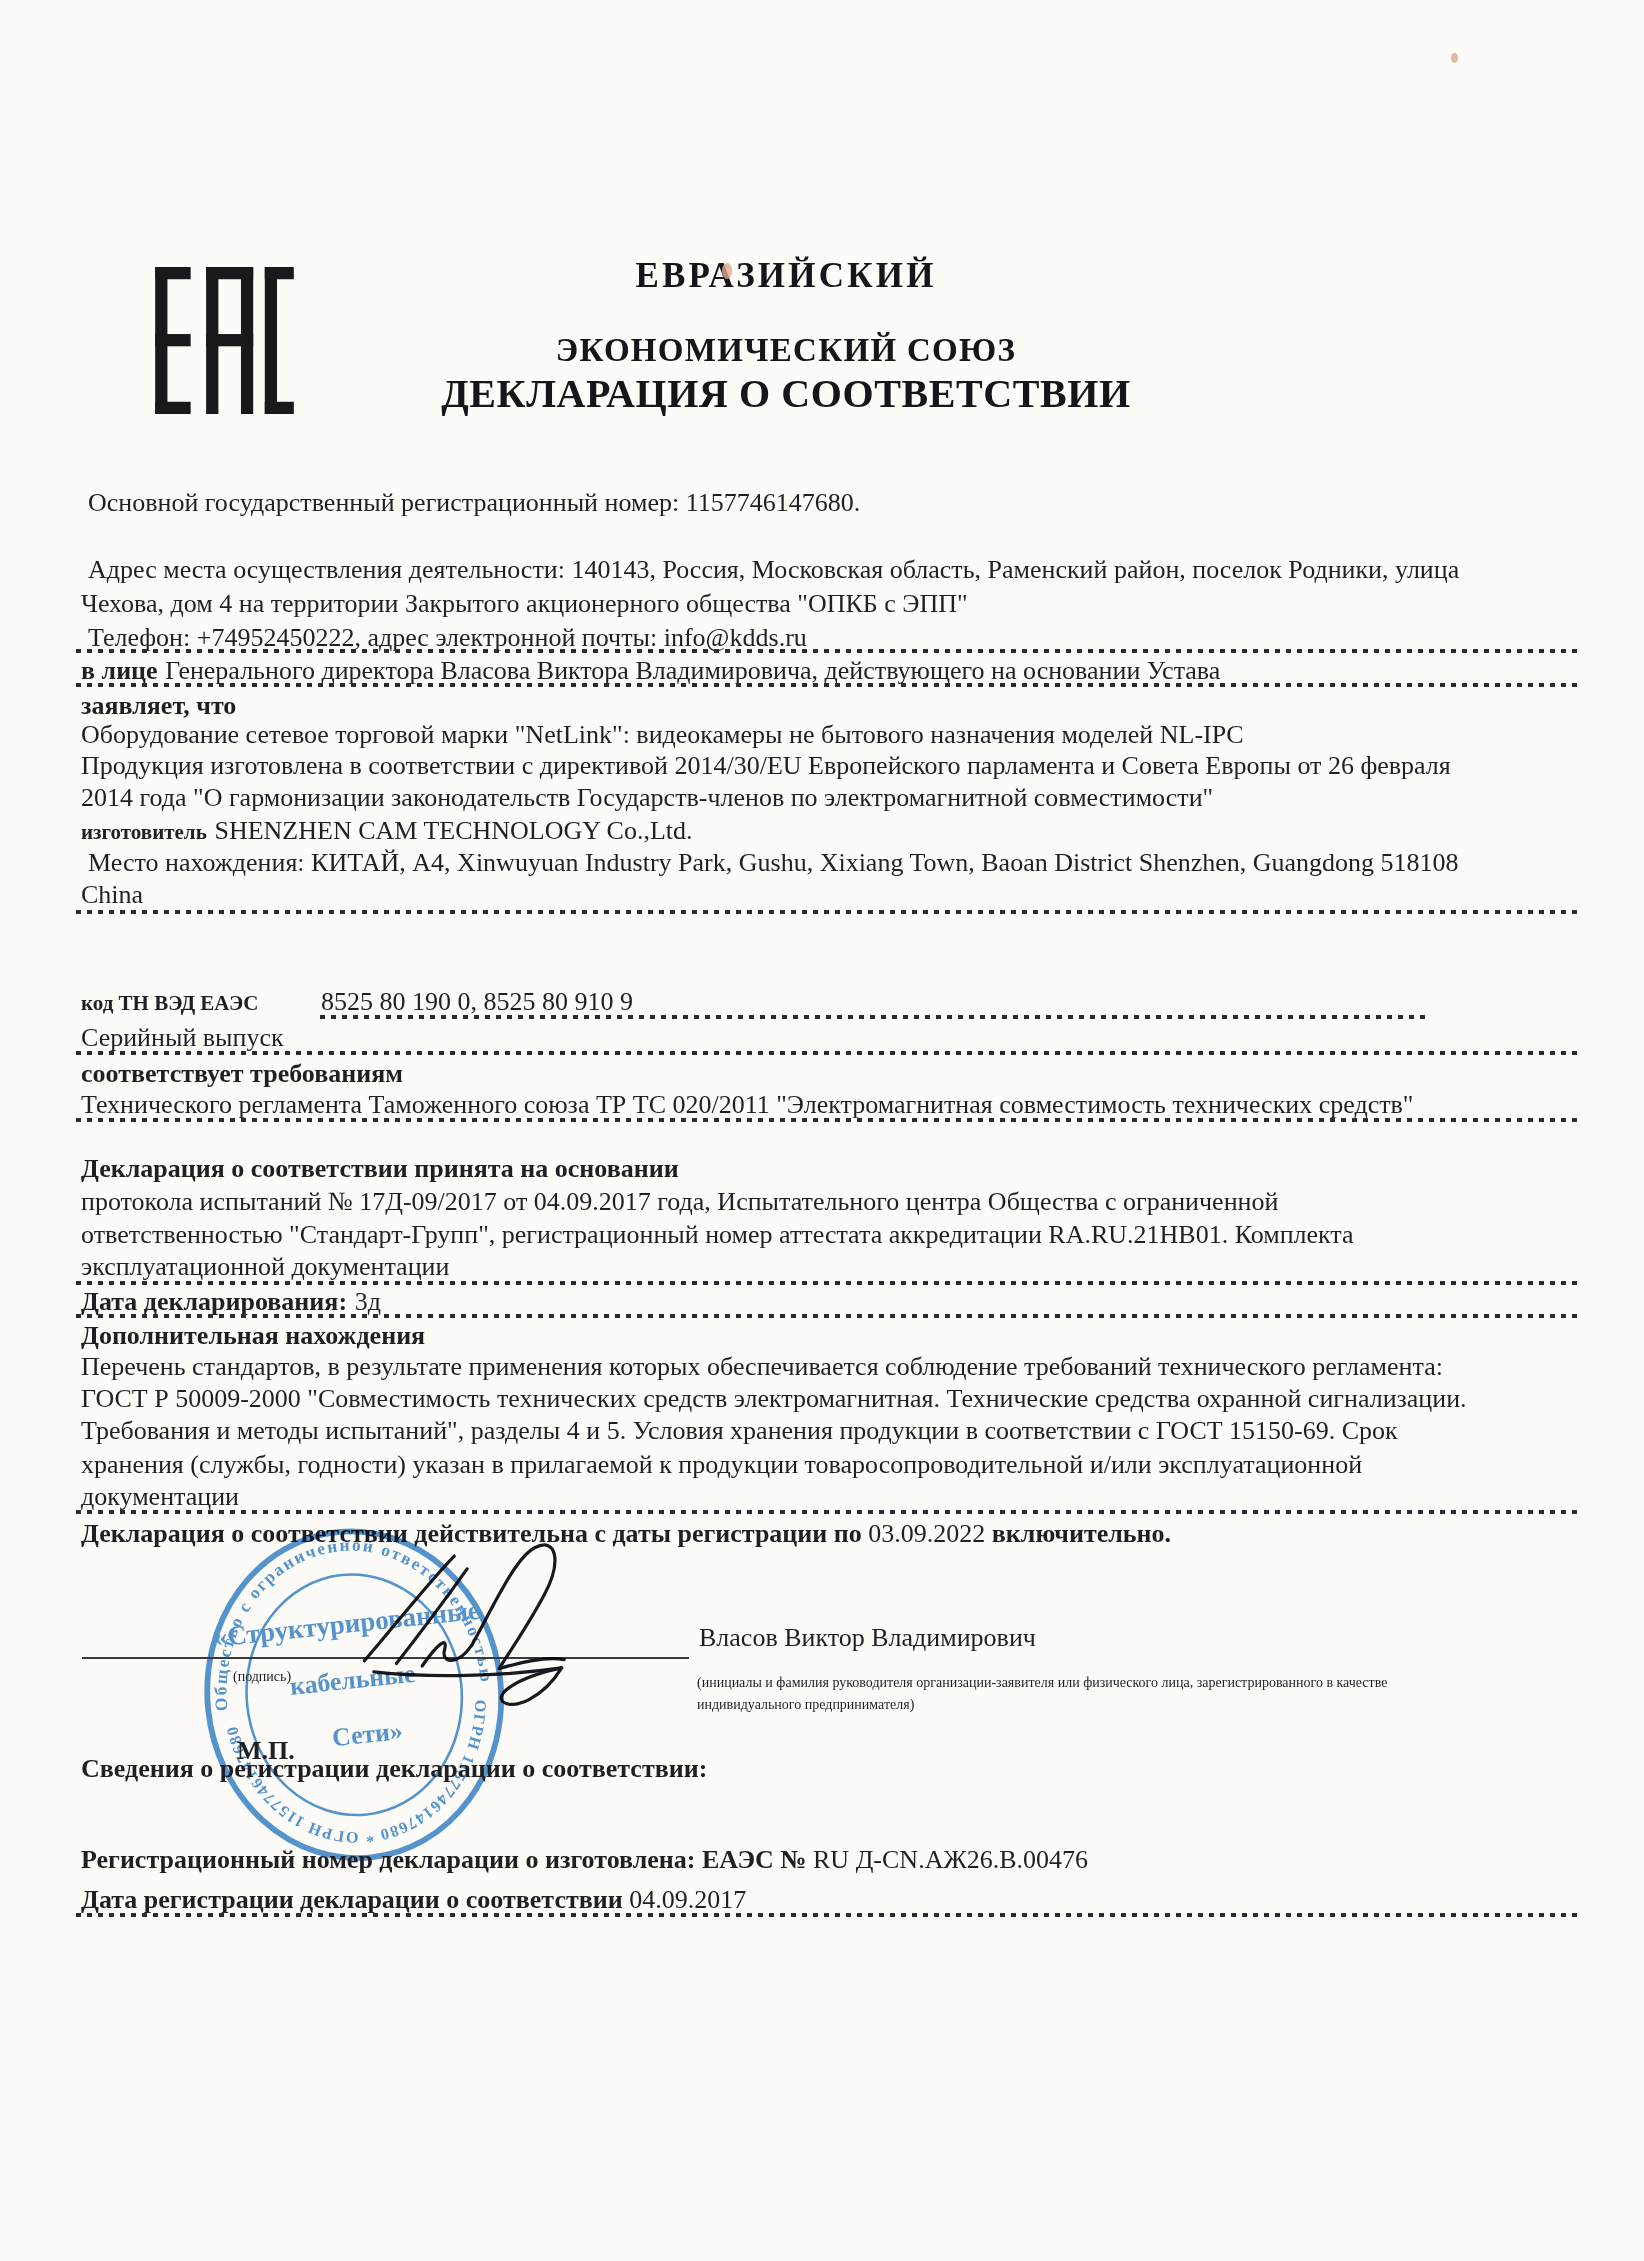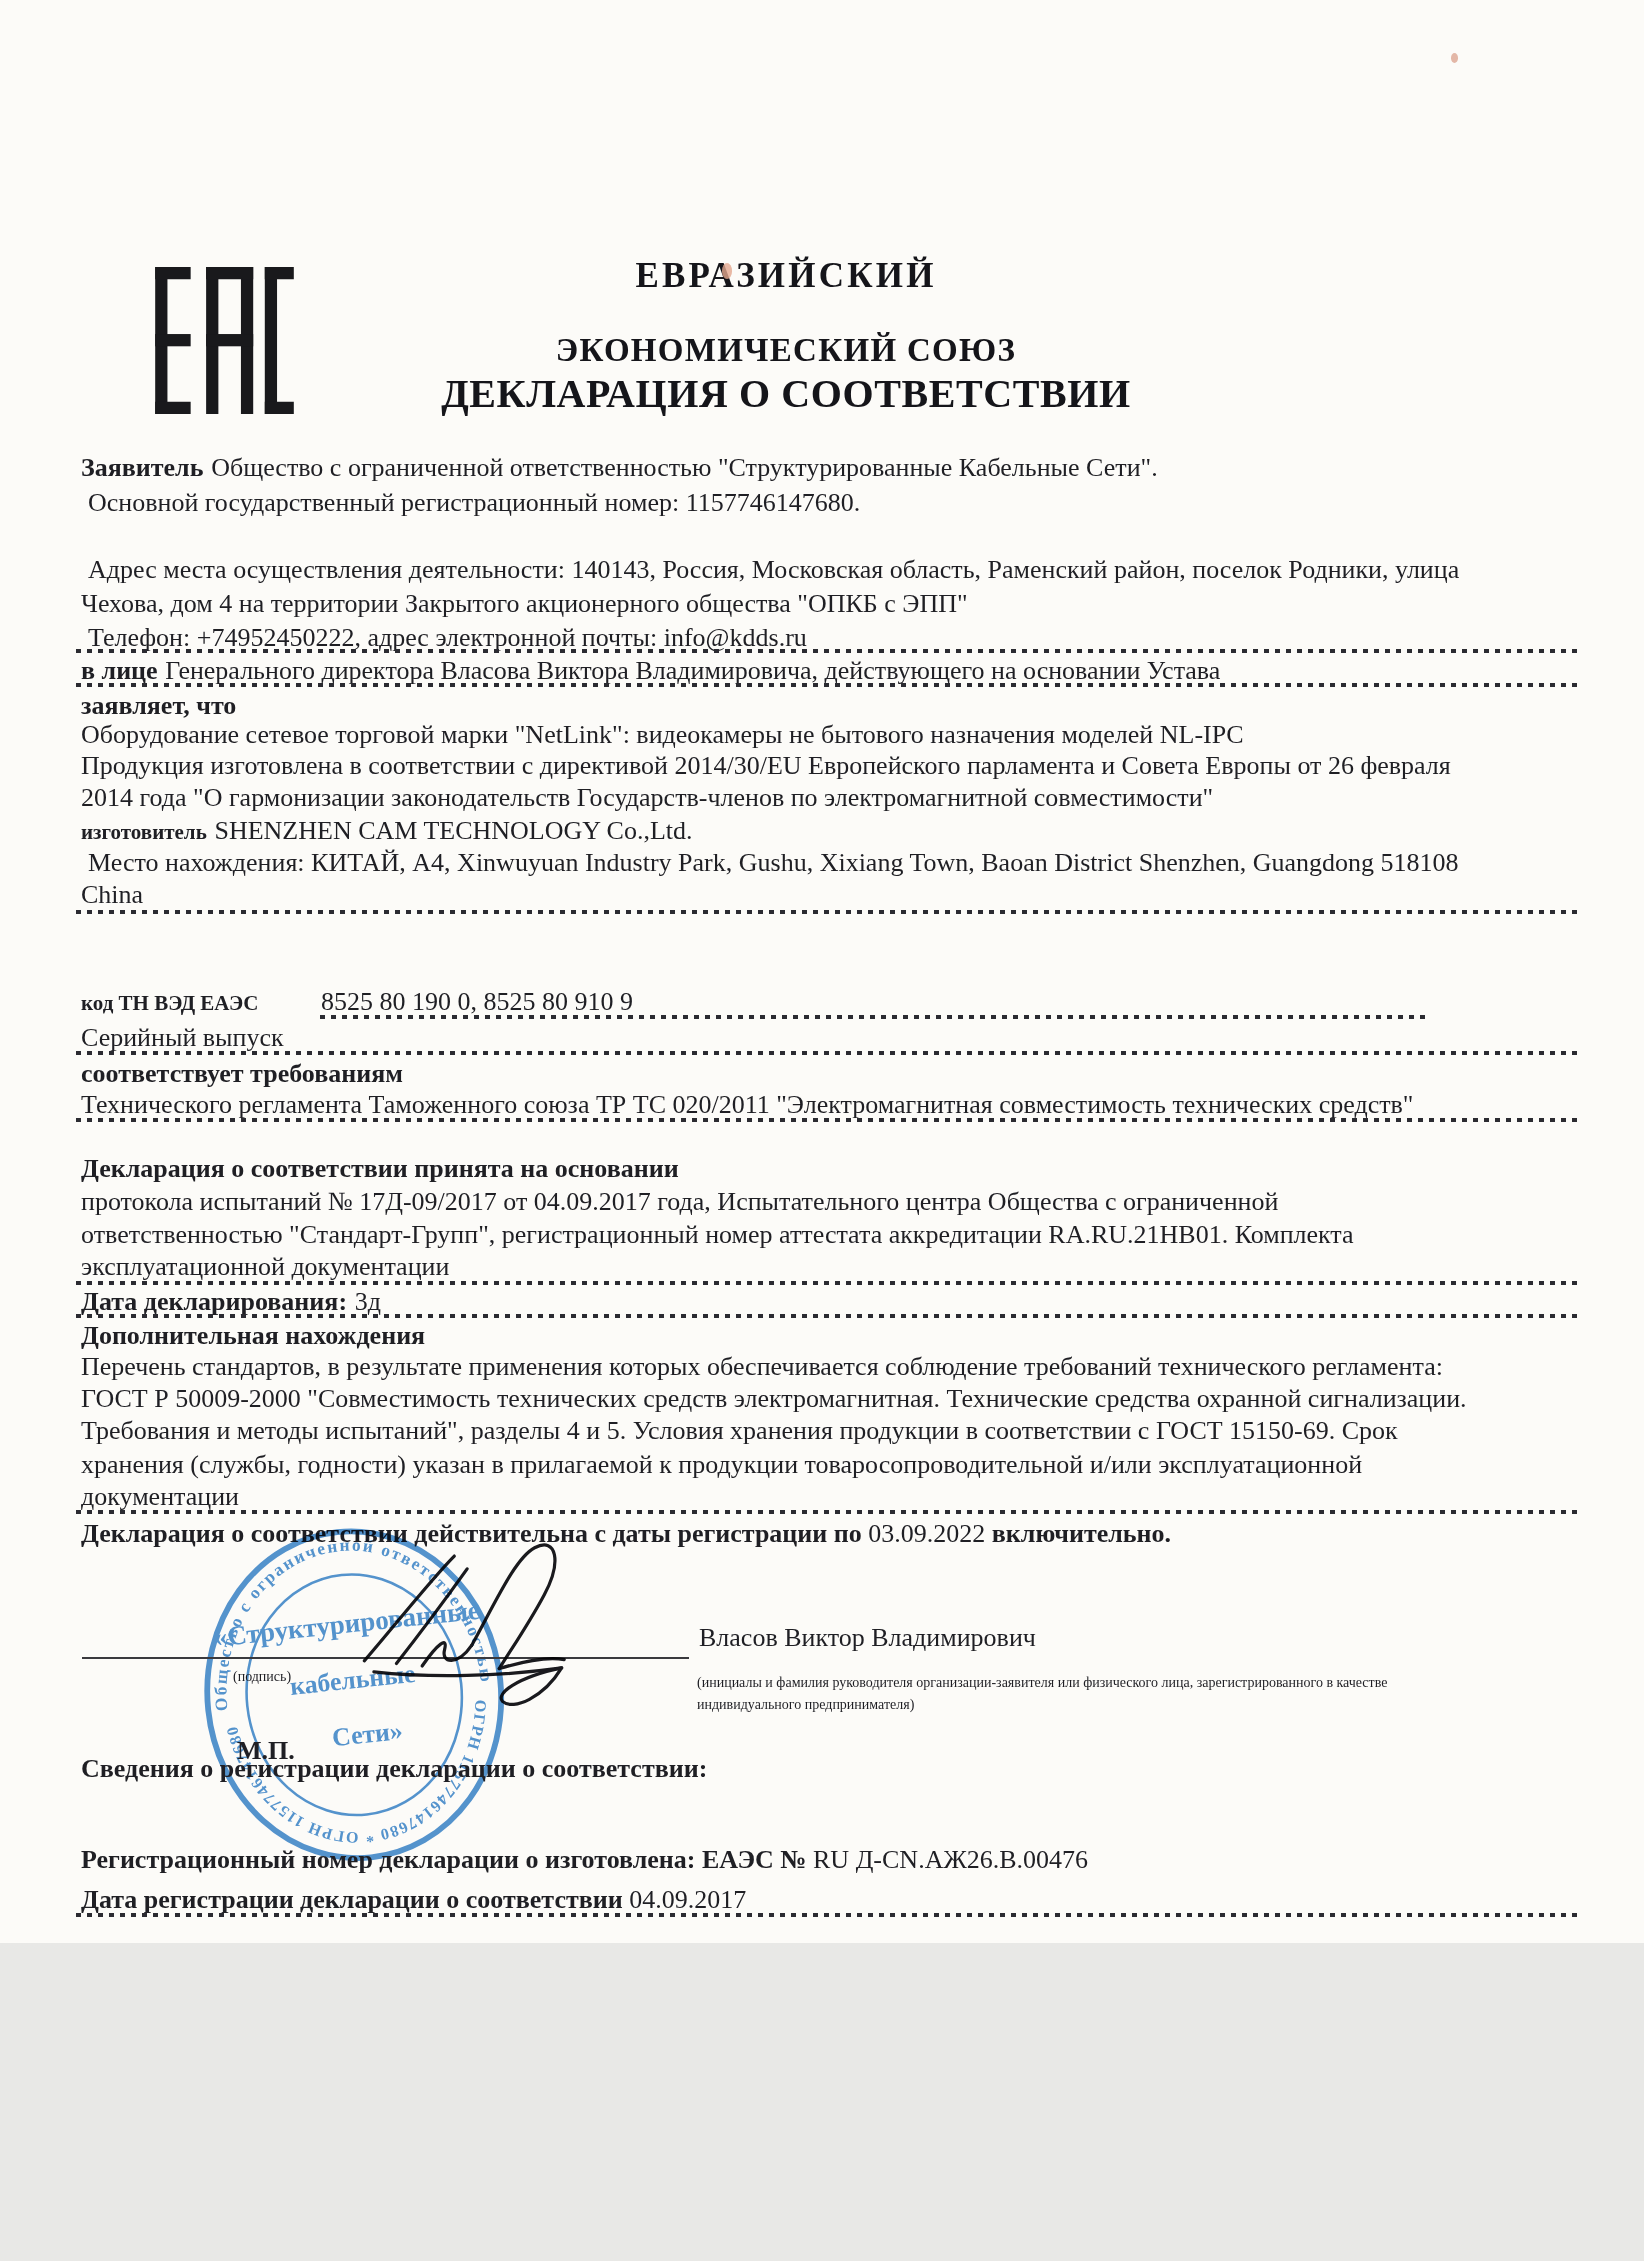--- a/index.html
+++ b/index.html
@@ -1,18 +1,18 @@
 <!DOCTYPE html>
 <html style="font-size:10.3px"><head>
 <meta charset="utf-8">
 <style>
   html,body{margin:0;padding:0;background:#e8e8e6;}
   .page{
     position:relative;
-    width:1644px;height:1943px;
+    width:1644px;height:2261px;
     background:#fcfbf8;
     font-family:"Liberation Serif","DejaVu Serif",serif;
     color:#1f1f24;
     overflow:hidden;
   }
   
   .eac-logo{position:absolute;left:155px;top:267px;width:139px;height:147px;}
   
   .title-block{position:absolute;left:335px;top:0;width:902px;text-align:center;color:#15151a;}
   .title-1{position:absolute;top:256px;left:0;width:100%;font-size:35px;font-weight:bold;letter-spacing:3.2px;}
@@ -64,23 +64,20 @@
       <rect x="170" y="209" width="45" height="19"></rect>
     </g>
   </svg>
 
   <div class="title-block">
     <div class="title-1">ЕВРАЗИЙСКИЙ</div>
     <div class="title-2">ЭКОНОМИЧЕСКИЙ СОЮЗ</div>
     <div class="title-3">ДЕКЛАРАЦИЯ О СООТВЕТСТВИИ</div>
   </div>
 
-  <div class="tl" style="top:453px">
-    <span class="lbl">Заявитель</span><span>Общество с ограниченной ответственностью "Структурированные Кабельные Сети".</span>
-  </div>
   <div class="tl ind" style="top:488px">Основной государственный регистрационный номер: 1157746147680.</div>
   <div class="tl ind" style="top:555px">Адрес места осуществления деятельности: 140143, Россия, Московская область, Раменский район, поселок Родники, улица</div>
   <div class="tl" style="top:589px">Чехова, дом 4 на территории Закрытого акционерного общества "ОПКБ с ЭПП"</div>
   <div class="tl ind" style="top:623px">Телефон: +74952450222, адрес электронной почты: info@kdds.ru</div>
   <div class="dash" style="top:649px"></div>
 
   <div class="tl" style="top:656px">
     <span class="lbl">в лице</span><span>Генерального директора Власова Виктора Владимировича, действующего на основании Устава</span>
   </div>
   <div class="dash" style="top:683px"></div>

